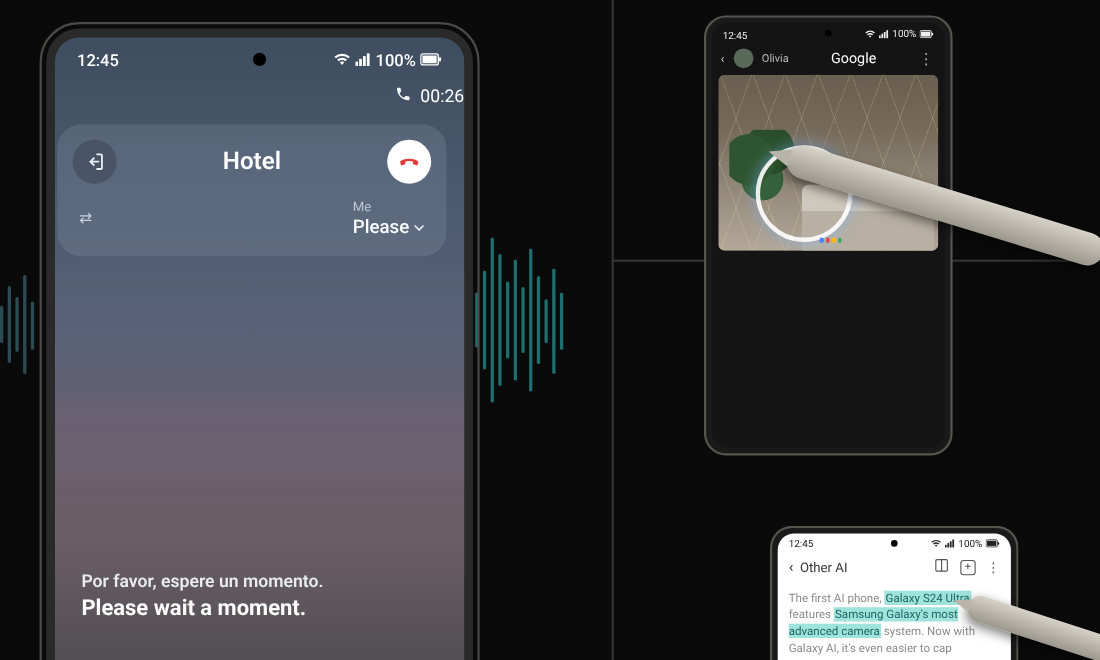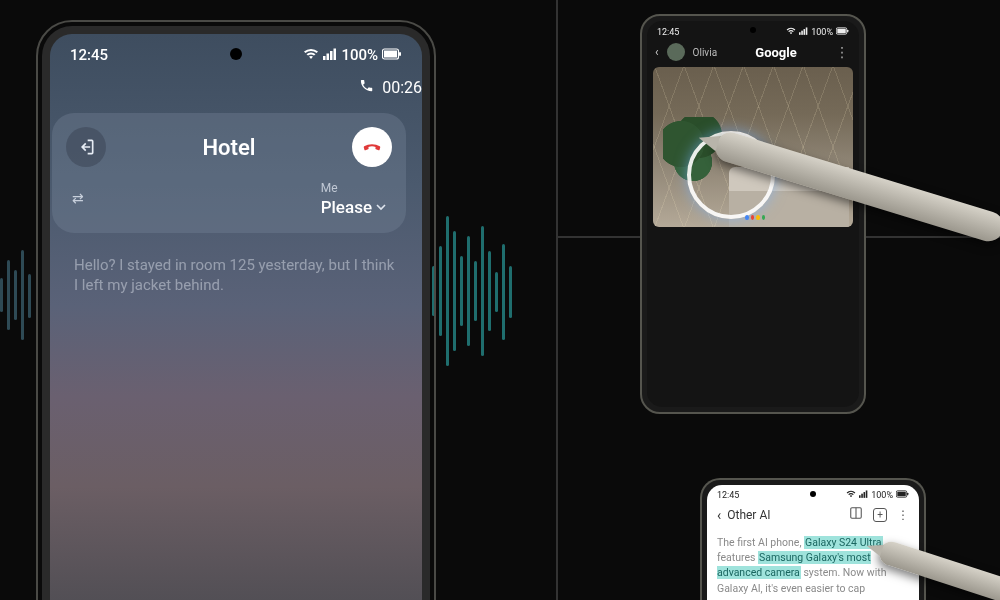--- a/index.html
+++ b/index.html
@@ -112,21 +112,21 @@
   }
   .screen-tr .mini-status {
     display: flex; justify-content: space-between; align-items: center;
     padding: 6px 10px 2px 10px; font-size: 9px;
   }
   .screen-tr .ghead {
     display: flex; align-items: center; gap: 8px; padding: 4px 10px 6px 8px;
   }
   .avatar { width: 18px; height: 18px; border-radius: 50%; background: #5a6a5a; }
   .gname { font-size: 10px; color: #bbb; }
-  .glogo { flex: 1; text-align: center; font-size: 13px; color: #fff; font-weight: 700; }
+  .glogo { flex: 1; text-align: center; font-size: 13px; color: #fff; font-weight: 400; }
   .gdots { color: #aaa; font-size: 14px; }
   .room {
     margin: 0 6px; height: 160px; border-radius: 6px;
     background:
       radial-gradient(circle at 60% 55%, rgba(255,255,255,0) 40px, rgba(0,0,0,0) 41px),
       linear-gradient(180deg, #6a5f4e 0%, #756a58 30%, #8a8070 55%, #b4a998 100%);
     position: relative; overflow: hidden;
   }
   .room::before {
     content: ""; position: absolute; inset: 0;
@@ -298,23 +298,26 @@
                   <svg width="10" height="10" viewBox="0 0 10 10">
                     <path d="M1 3l4 4 4-4" stroke="#dfe5ee" stroke-width="1.6" fill="none"></path>
                   </svg>
                 </span>
             </div>
           </div>
         </div>
       </div>
 
       <div class="transcript">
-        <div class="msg faded">Hello? I stayed in room 125 yesterday, but I think I left my jacket behind.</div>
-      </div>
-
+      </div>
+
+      <div class="bottom-lines">
+        <div class="line-a">Por favor, espere un momento.</div>
+        <div class="line-b">Please wait a moment.</div>
+      </div>
     </div>
   </div>
 
   <div class="phone-tr">
     <div class="screen-tr">
       <div class="cam-tr"></div>
       <div class="mini-status">
         <span>12:45</span>
         <div class="status-right" style="gap:3px">
           <span><svg width="10" height="8" viewBox="0 0 16 12">

